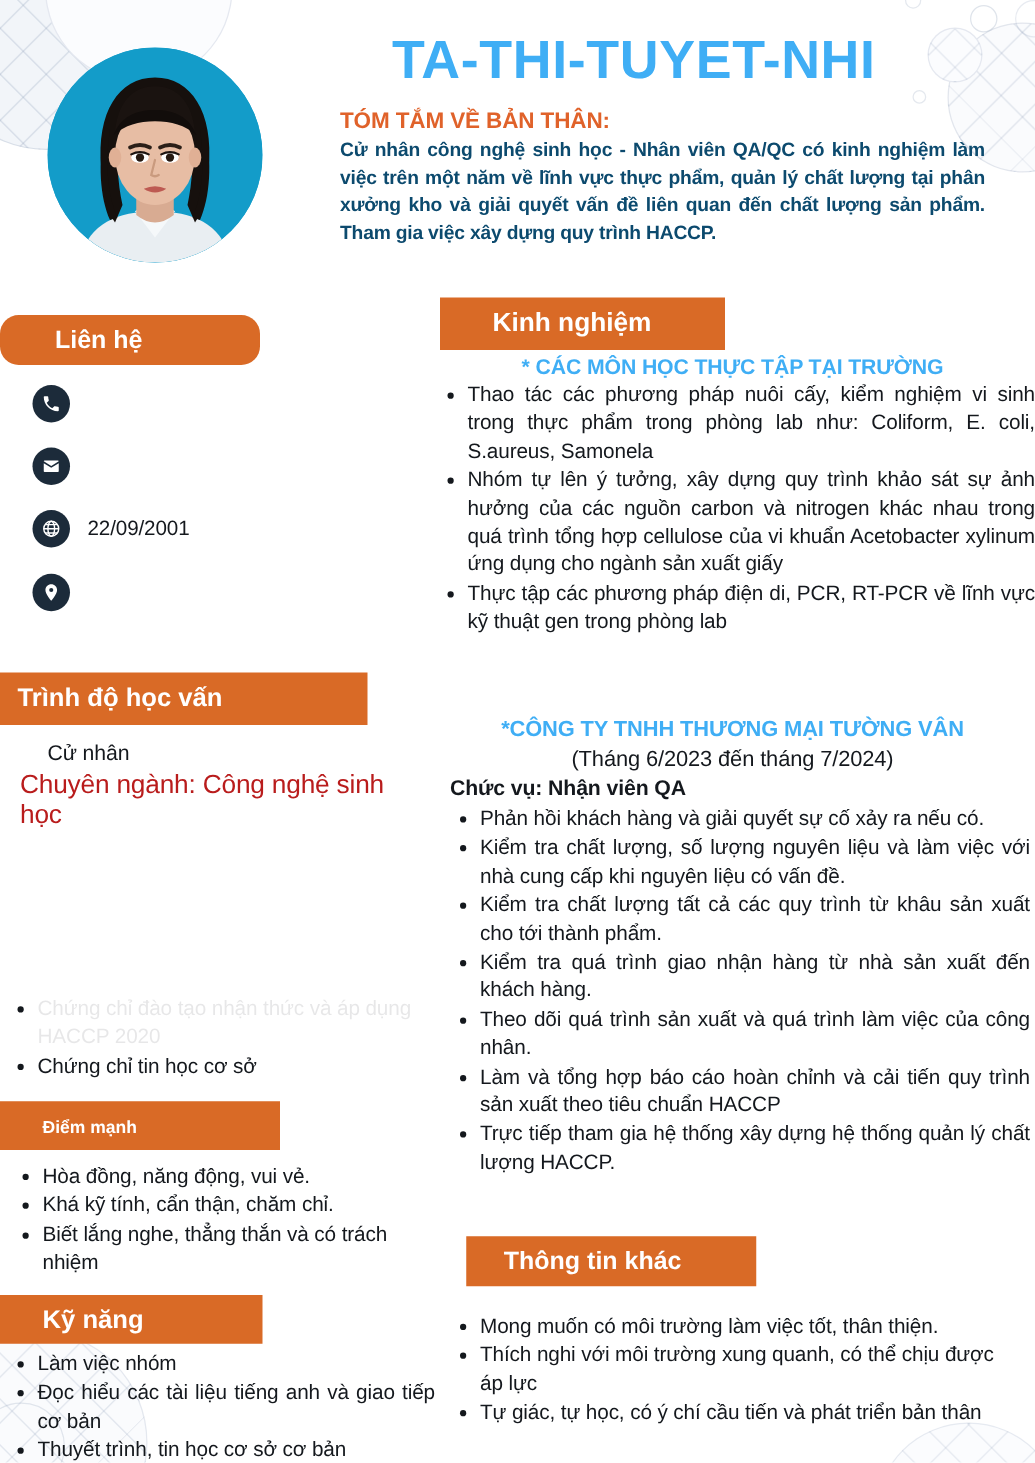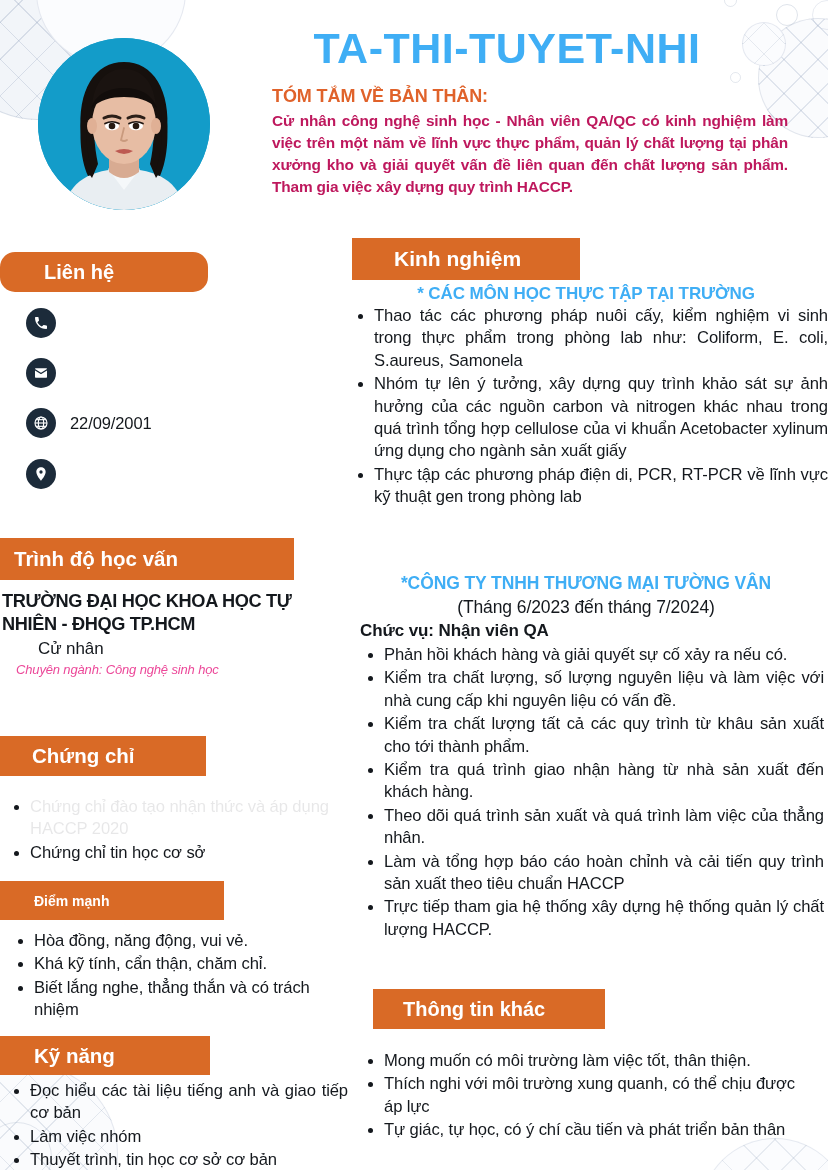--- a/index.html
+++ b/index.html
@@ -118,21 +118,21 @@
     font-weight: 700;
     font-size: 18px;
     letter-spacing: -0.1px;
     margin-bottom: 3px;
   }
   .summary-text {
     font-weight: 700;
     font-size: 15.4px;
     line-height: 1.42;
     text-align: justify;
-    color: #be185d;
+    color: #0c4a6e;
     letter-spacing: -0.15px;
   }
 
   
   .bar {
     background: #D96A26;
     color: #ffffff;
     font-weight: 700;
     display: flex;
     align-items: center;
@@ -187,21 +187,21 @@
   
   .edu { position: absolute; top: 570px; left: 2px; width: 330px; }
   .edu-school {
     font-weight: 700;
     font-size: 18.2px;
     line-height: 1.26;
     color: #14181d;
     letter-spacing: -0.35px;
   }
   .edu-degree { font-size: 17px; color: #14181d; padding-left: 36px; margin-top: 3px; letter-spacing: -0.1px; }
-  .edu-major  { font-size: 13px; color: #ec4899; font-style: italic; padding-left: 14px; margin-top: 3px; letter-spacing: -0.15px; }
+  .edu-major  { font-size: 21px; color: #b91c1c; padding-left: 14px; margin-top: 3px; letter-spacing: -0.15px; }
 
   ul.bullets { list-style: none; }
   ul.bullets li {
     position: relative;
     padding-left: 22px;
     font-size: 16.6px;
     line-height: 1.35;
     color: #14181d;
     margin-bottom: 1px;
     letter-spacing: -0.1px;
@@ -386,28 +386,24 @@
           </svg>
       </div>
     </div>
   </div>
 
   <div class="bar bar-hocvan">
     <span>Trình độ học vấn</span>
   </div>
 
   <div class="edu">
-    <div class="edu-school">TRƯỜNG ĐẠI HỌC KHOA HỌC TỰ NHIÊN - ĐHQG TP.HCM</div>
     <div class="edu-degree">Cử nhân</div>
     <div class="edu-major">Chuyên ngành: Công nghệ sinh học</div>
   </div>
 
-  <div class="bar bar-chungchi">
-    <span>Chứng chỉ</span>
-  </div>
 
   <ul class="bullets certs">
     <li class="faded">Chứng chỉ đào tạo nhận thức và áp dụng HACCP 2020</li>
     <li>Chứng chỉ tin học cơ sở</li>
   </ul>
 
   <div class="bar bar-diemmanh">
     <span>Điểm mạnh</span>
   </div>
 
@@ -415,22 +411,22 @@
     <li>Hòa đồng, năng động, vui vẻ.</li>
     <li>Khá kỹ tính, cẩn thận, chăm chỉ.</li>
     <li>Biết lắng nghe, thẳng thắn và có trách nhiệm</li>
   </ul>
 
   <div class="bar bar-kynang">
     <span>Kỹ năng</span>
   </div>
 
   <ul class="bullets skills">
+    <li>Làm việc nhóm</li>
     <li>Đọc hiểu các tài liệu tiếng anh và giao tiếp cơ bản</li>
-    <li>Làm việc nhóm</li>
     <li>Thuyết trình, tin học cơ sở cơ bản</li>
   </ul>
 
   <div class="bar bar-kinhnghiem">
     <span>Kinh nghiệm</span>
   </div>
 
   <div class="exp-school-head">* CÁC MÔN  HỌC THỰC TẬP TẠI TRƯỜNG</div>
 
   <ul class="bullets exp-school-list">
@@ -441,21 +437,21 @@
 
   <div class="exp-co-name">*CÔNG TY TNHH THƯƠNG MẠI TƯỜNG VÂN</div>
   <div class="exp-co-date">(Tháng 6/2023 đến tháng 7/2024)</div>
   <div class="exp-co-role">Chức vụ: Nhận viên QA</div>
 
   <ul class="bullets exp-co-list">
     <li>Phản hồi khách hàng và giải quyết  sự cố xảy ra nếu có.</li>
     <li>Kiểm tra chất lượng, số lượng nguyên liệu và làm việc với nhà cung cấp khi nguyên liệu có vấn đề.</li>
     <li>Kiểm tra chất lượng tất cả các quy trình từ khâu sản xuất cho tới thành phẩm.</li>
     <li>Kiểm tra quá trình giao nhận hàng từ nhà sản xuất đến khách hàng.</li>
-    <li>Theo dõi quá trình sản xuất và quá trình làm việc của thẳng nhân.</li>
+    <li>Theo dõi quá trình sản xuất và quá trình làm việc của công nhân.</li>
     <li>Làm và tổng hợp báo cáo hoàn chỉnh và cải tiến quy trình sản xuất theo tiêu chuẩn HACCP</li>
     <li>Trực tiếp tham gia hệ thống xây dựng hệ thống quản lý chất lượng HACCP.</li>
   </ul>
 
   <div class="bar bar-thongtin">
     <span>Thông tin khác</span>
   </div>
 
   <ul class="bullets other-list">
     <li>Mong muốn có môi trường làm việc tốt, thân thiện.</li>

